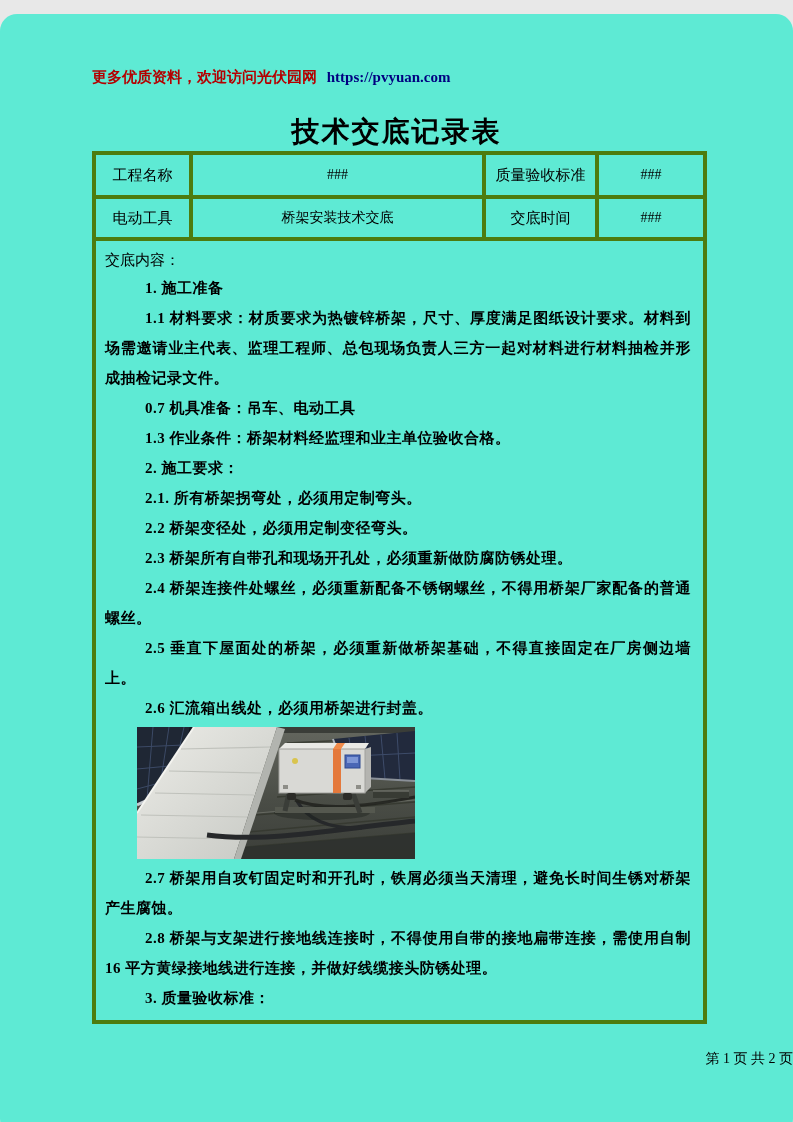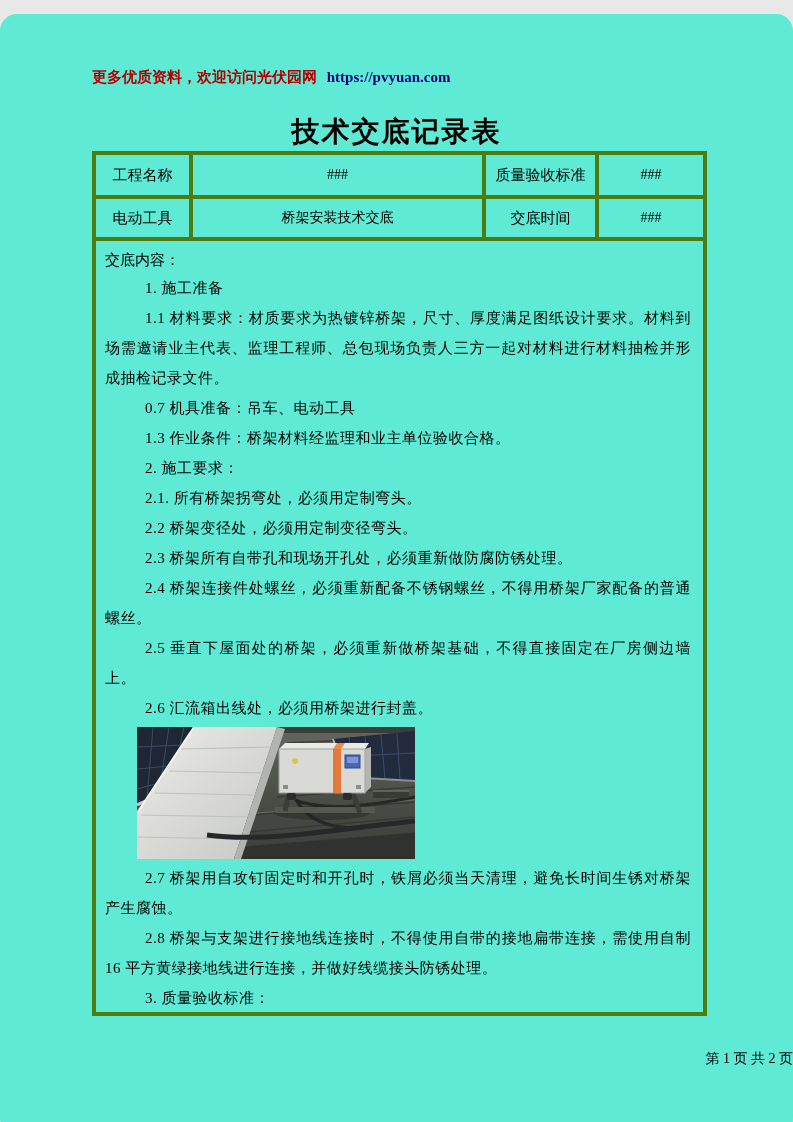--- a/index.html
+++ b/index.html
@@ -37,29 +37,30 @@
   }
   table.info-table td { border: 4px solid #4d7c0f; }
   td.cell-label {
     font-family: "Liberation Sans", "DejaVu Sans", sans-serif;
     font-size: 15px; text-align: center; vertical-align: middle;
   }
   td.cell-value {
     font-size: 14px; text-align: center; vertical-align: middle;
   }
   td.content-cell { vertical-align: top; padding: 0; }
-  .content-inner { height: 762px; overflow: hidden; padding: 5px 12px 4px 9px; }
+  .content-inner { height: 762px; overflow: hidden; padding: 5px 12px 12px 9px; }
   .content-heading {
     font-family: "Liberation Sans", "DejaVu Sans", sans-serif;
     font-size: 15px; line-height: 27px;
   }
   .para {
     margin: 0; font-size: 15px; line-height: 30px;
     text-align: justify; text-indent: 40px;
     letter-spacing: 0.5px;
+    font-weight: bold;
   }
   .photo-wrap {
     margin: 4px 0 4px 32px;
     width: 278px; height: 132px;
     line-height: 0;
   }
   .doc-footer {
     position: absolute; top: 1036px; left: 0; width: 100%;
     text-align: right; font-size: 14px;
   }

